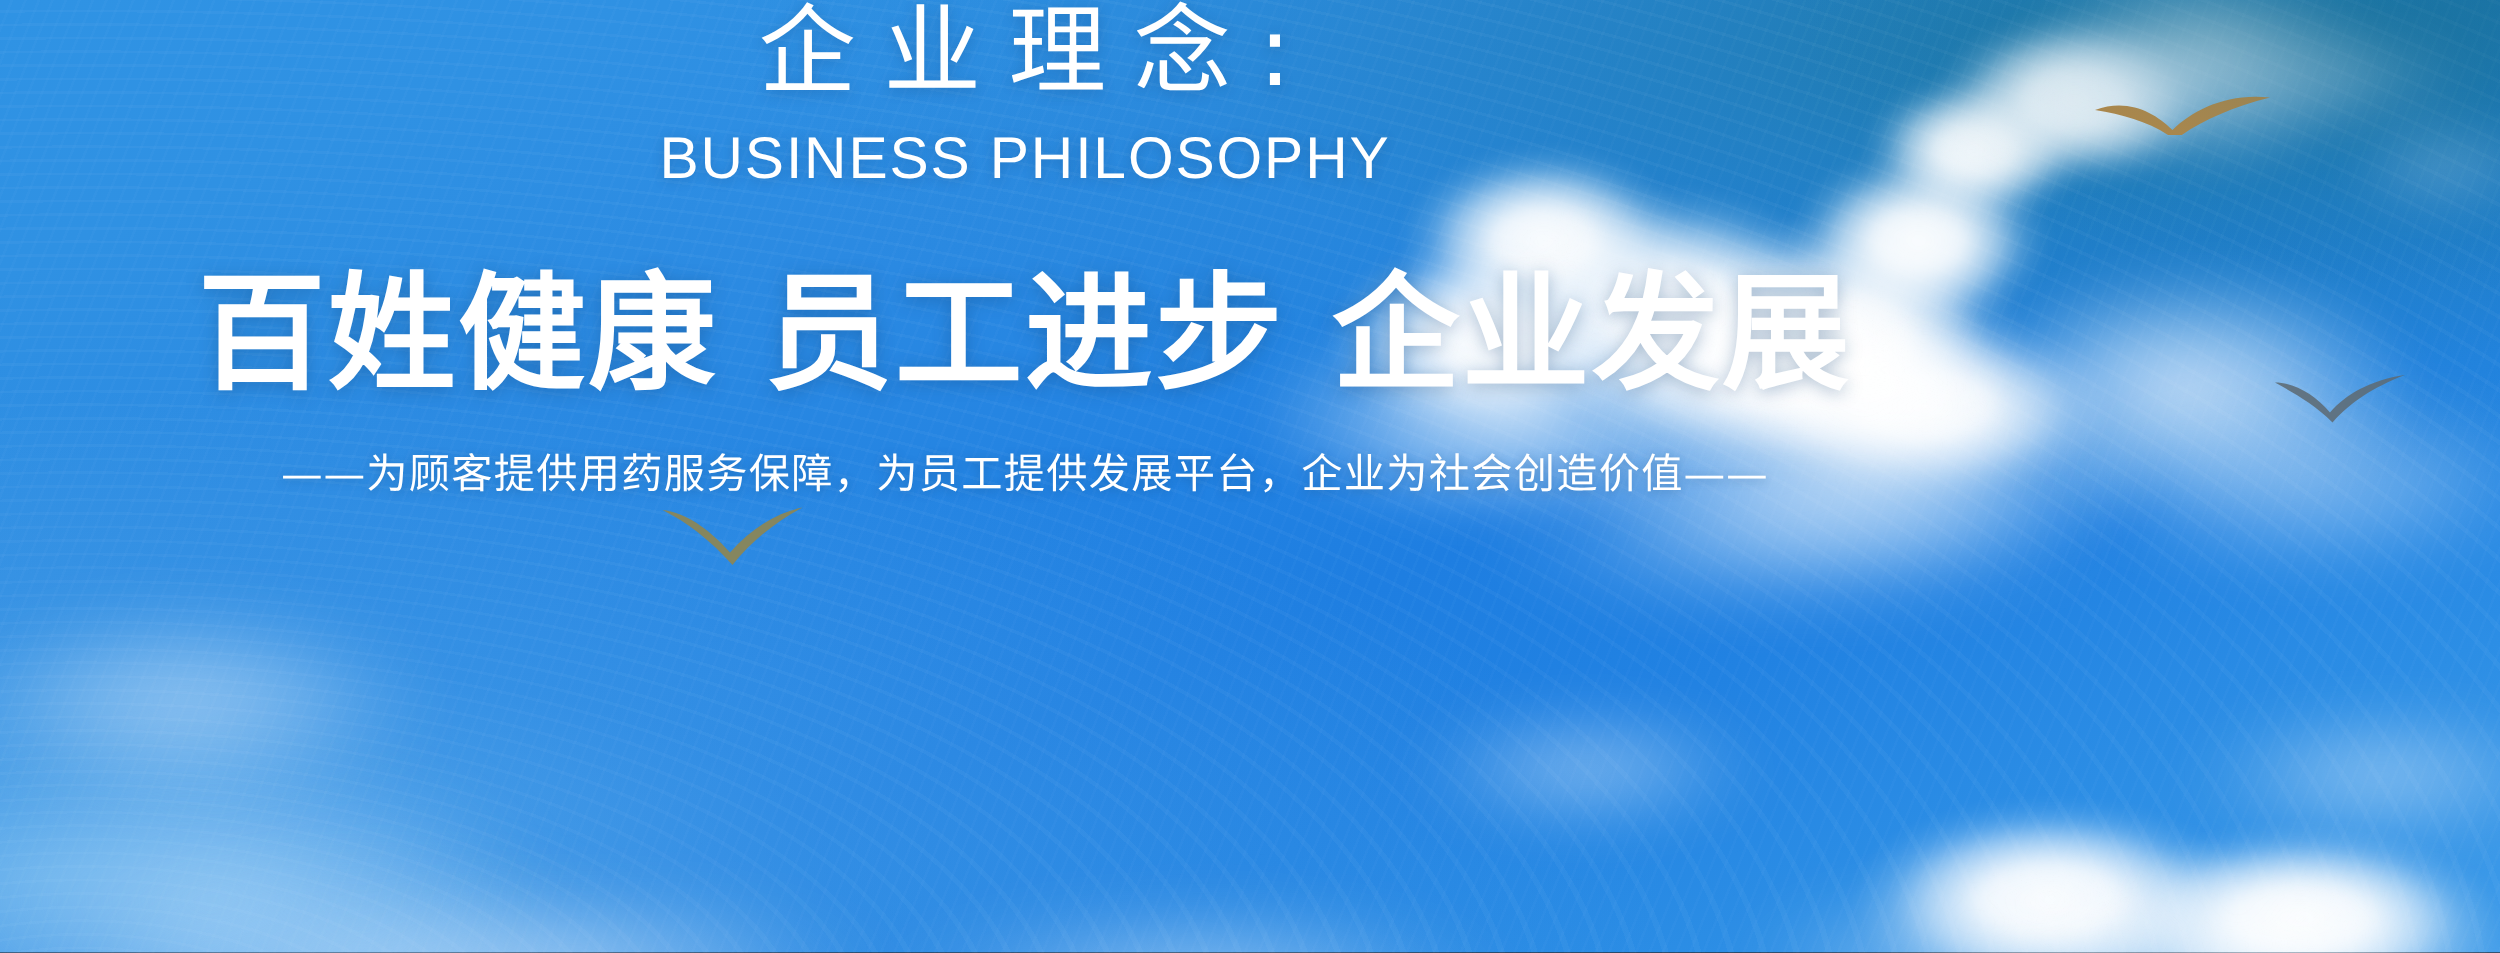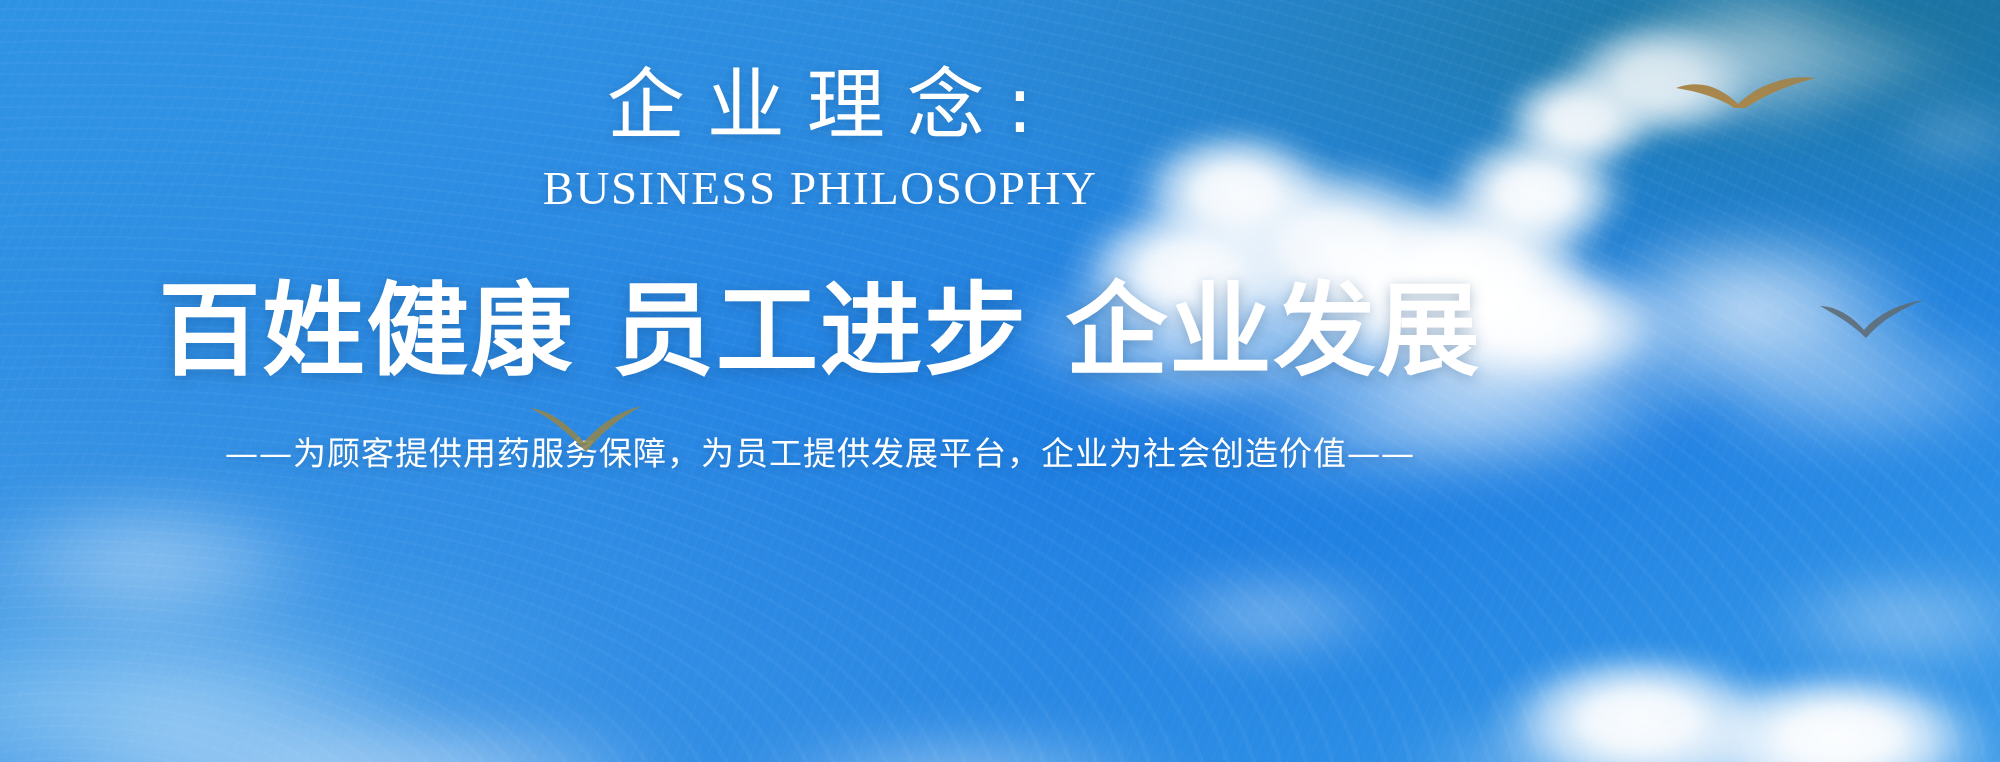--- a/index.html
+++ b/index.html
@@ -117,21 +117,20 @@
 
   
   .content {
     position: absolute;
     left: 0; top: 0;
     width: 1340px;
     height: 552px;
     padding-left: 300px;
     display: flex;
     flex-direction: column;
-    justify-content: center;
     align-items: center;
     z-index: 6;
   }
 
   .line-title {
     color: #ffffff;
     font-size: 78px;
     line-height: 1.08;
     letter-spacing: 22px;
     text-indent: 22px;
@@ -144,21 +143,21 @@
 
   .line-en {
     color: #ffffff;
     font-size: 47px;
     line-height: 1.1;
     letter-spacing: 1.5px;
     font-weight: 400;
     white-space: nowrap;
     margin: 0 0 44px 0;
     text-shadow: 0 2px 9px rgba(20,70,125,0.30);
-    font-family: Liberation Serif, serif;
+    font-family: Liberation Sans, sans-serif;
   }
 
   .line-main {
     color: #ffffff;
     font-size: 102px;
     line-height: 1.12;
     font-weight: 700;
     letter-spacing: 2px;
     white-space: nowrap;
     margin: 15px 0 30px 0;
@@ -166,21 +165,21 @@
     font-family: "DejaVu Sans", "Liberation Sans", sans-serif;
   }
 
   .line-sub {
     color: #ffffff;
     font-size: 33px;
     line-height: 1.2;
     letter-spacing: 1px;
     font-weight: 400;
     white-space: nowrap;
-    margin: 16px;
+    margin: 4px;
     text-shadow: 0 2px 8px rgba(18,66,120,0.34);
     font-family: "DejaVu Serif", "Liberation Serif", serif;
   }
 
   
   .top-sheen {
     position: absolute;
     right: 0; top: 0;
     width: 640px; height: 260px;
     background: radial-gradient(120% 120% at 100% 0%,

